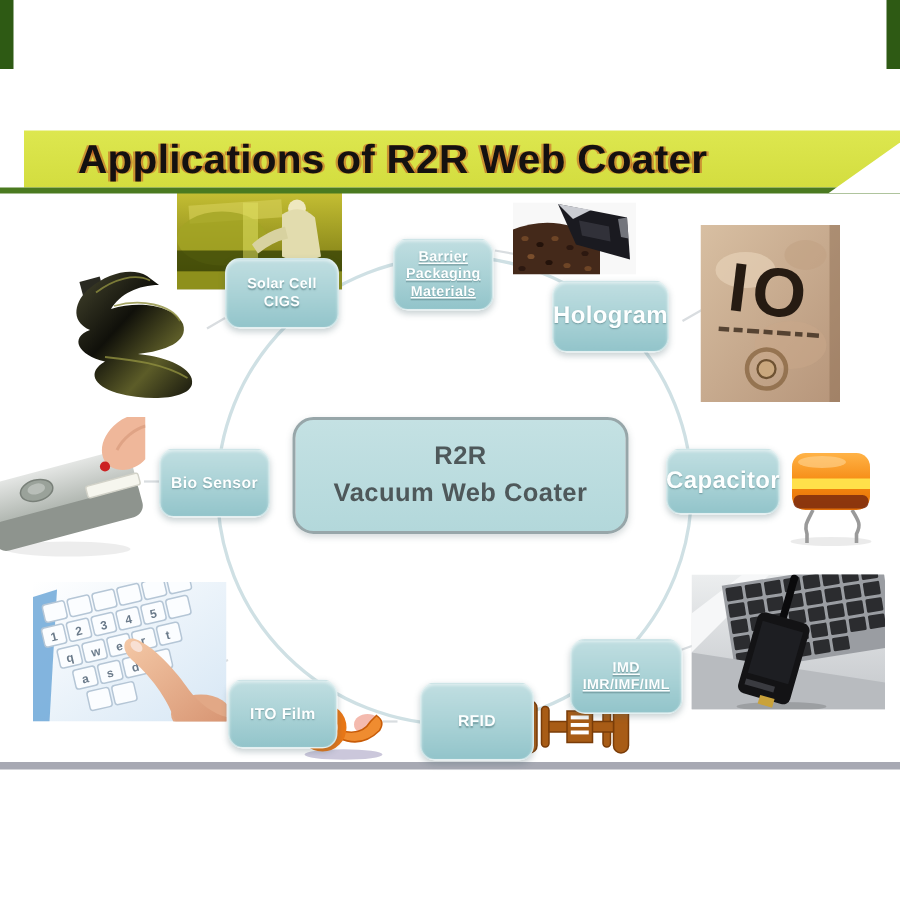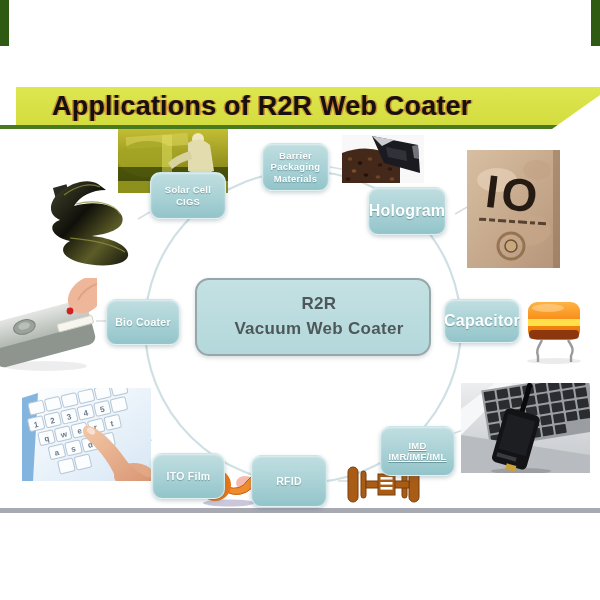--- a/index.html
+++ b/index.html
@@ -27,21 +27,21 @@
   .node{position:absolute;display:flex;align-items:center;justify-content:center;text-align:center;
         border-radius:10px;border:1px solid rgba(255,255,255,.55);
         background:linear-gradient(180deg,#c0dee1 0%,#a8d1d5 55%,#92c4ca 100%);
         box-shadow:0 2px 4px rgba(60,95,100,.28), inset 0 1px 2px rgba(255,255,255,.5);
         color:#fdffff;font-weight:bold;font-size:9.5px;line-height:1.2;letter-spacing:.25px;
         white-space:pre-line;text-shadow:0 1px 1px rgba(70,110,115,.55);}
   .center-box{position:absolute;left:195px;top:278px;width:220px;height:74px;border-radius:14px;
               background:linear-gradient(180deg,#c4e1e3,#b3d8db);
               border:2px solid #97a6a9;box-shadow:0 2px 4px rgba(90,110,115,.25);
               display:flex;flex-direction:column;align-items:center;justify-content:center;
-              color:#4e585a;font-weight:bold;font-size:17px;line-height:1.45;letter-spacing:.3px;padding-left:12px;}
+              color:#4e585a;font-weight:bold;font-size:17px;line-height:1.45;letter-spacing:.3px;}
   svg{display:block;}
 </style>
 </head>
 <body>
 
 <svg class="abs" style="left:0;top:0" width="600" height="600" viewBox="0 0 600 600">
   <ellipse cx="303" cy="327" rx="158" ry="156" fill="none" stroke="#cfe0e4" stroke-width="2.2"></ellipse>
   <g stroke="#d9dde0" stroke-width="1.5">
     <line x1="330" y1="167" x2="347" y2="170"></line>
     <line x1="455" y1="214" x2="469" y2="206"></line>
@@ -333,47 +333,47 @@
 <div class="title-underline"></div>
 <div class="title-notch"></div>
 
 <div class="bottom-bar"></div>
 
 <div class="node" style="left:150px;top:172px;width:74px;height:45px;">
   <span>Solar Cell
 CIGS</span>
 </div>
 
-<div class="node" style="left:262px;top:143px;width:65px;height:46px;">
+<div class="node" style="left:262px;top:159px;width:65px;height:46px;text-decoration:underline;">
   <span>Barrier
 Packaging
 Materials</span>
 </div>
 
 <div class="node" style="left:368px;top:187px;width:76px;height:46px;font-size:16px;">
   <span>Hologram</span>
 </div>
 
 <div class="node" style="left:106px;top:299px;width:72px;height:44px;font-size:10.5px;">
-  <span>Bio Coater</span>
+  <span>Bio Sensor</span>
 </div>
 
 <div class="node" style="left:444px;top:299px;width:74px;height:42px;font-size:16px;">
   <span>Capacitor</span>
 </div>
 
 <div class="node" style="left:152px;top:414px;width:71px;height:44px;font-size:10.5px;margin-top:39px;">
   <span>ITO Film</span>
 </div>
 
 <div class="node" style="left:380px;top:426px;width:73px;height:48px;text-decoration:underline;">
   <span>IMD
 IMR/IMF/IML</span>
 </div>
 
-<div class="node" style="left:251px;top:455px;width:74px;height:50px;font-size:10.5px;">
+<div class="node" style="left:280px;top:455px;width:74px;height:50px;font-size:10.5px;">
   <span>RFID</span>
 </div>
 
 <div class="center-box">
   <div>R2R</div>
   <div>Vacuum Web Coater</div>
 </div>
 
 </body></html>

